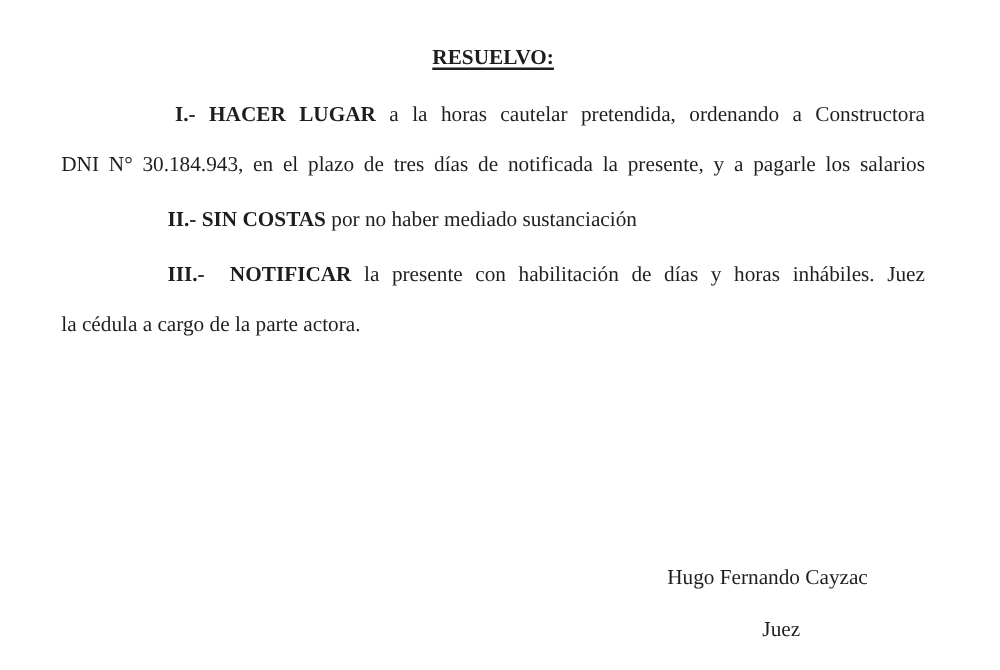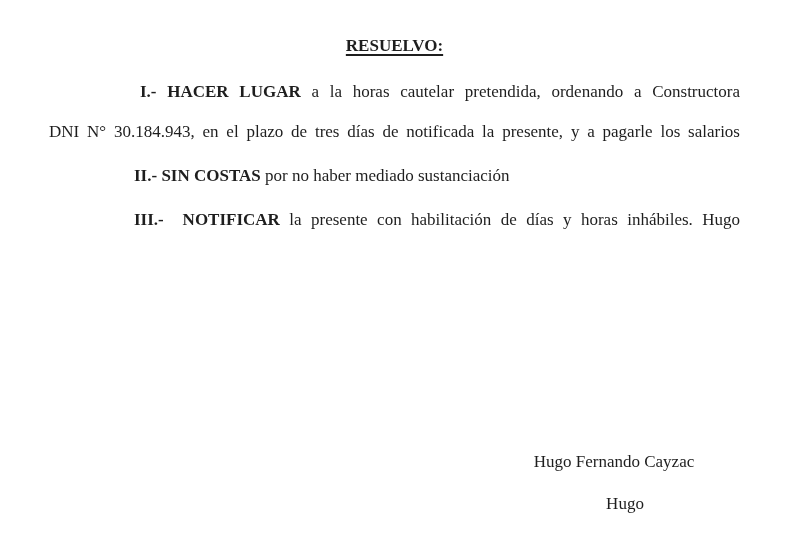--- a/index.html
+++ b/index.html
@@ -81,23 +81,24 @@
     <div>
       <div class="line justify indent-1"><span class="lead">I.- HACER LUGAR</span><span> a la horas cautelar pretendida, ordenando a Constructora</span></div>
       <div class="line justify"><span>DNI N° 30.184.943, en el plazo de tres días de notificada la presente, y a pagarle los salarios</span></div>
     </div>
 
     <div class="item-gap">
       <div class="line indent-2"><span class="lead">II.- SIN COSTAS</span><span> por no haber mediado sustanciación</span></div>
     </div>
 
     <div class="item-gap">
-      <div class="line justify indent-2"><span class="lead">III.-&nbsp; NOTIFICAR</span><span> la presente con habilitación de días y horas inhábiles. Hugo</span></div>
+      <div class="line justify indent-2"><span class="lead">III.-&nbsp; NOTIFICAR</span><span> la presente con habilitación de días y horas inhábiles. Juez</span></div>
+      <div class="line"><span>la cédula a cargo de la parte actora.</span></div>
     </div>
 
   </div>
 
   <div class="signature">
     <div class="sig-name">Hugo Fernando Cayzac</div>
-    <div class="sig-role">Hugo</div>
+    <div class="sig-role">Juez</div>
   </div>
 
 </div>
 
 </body></html>

